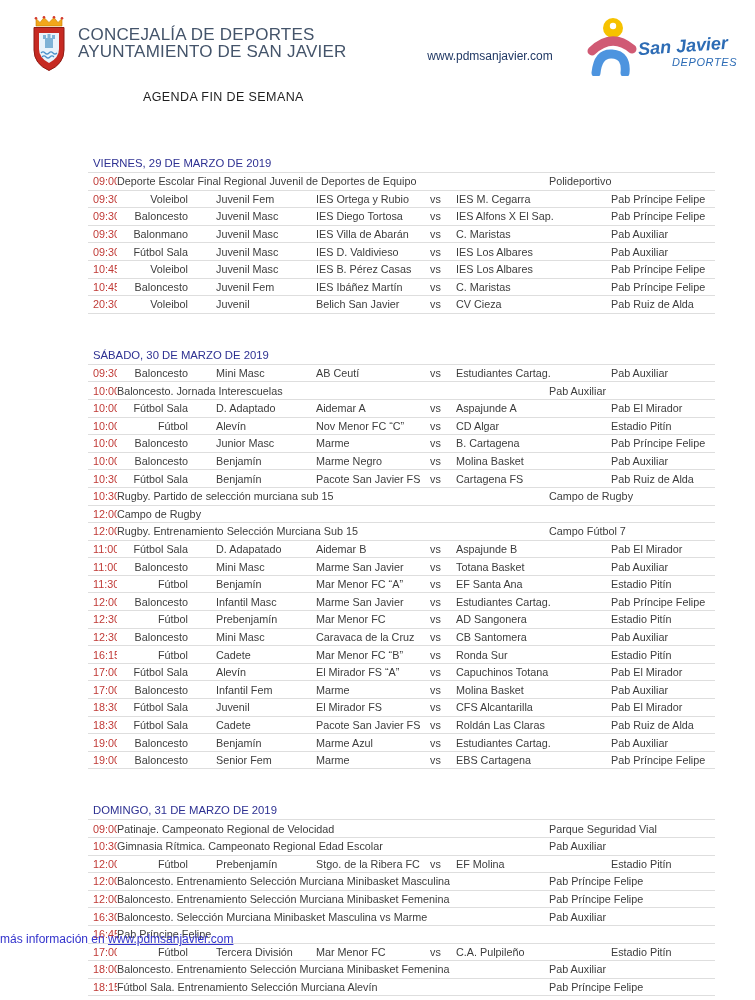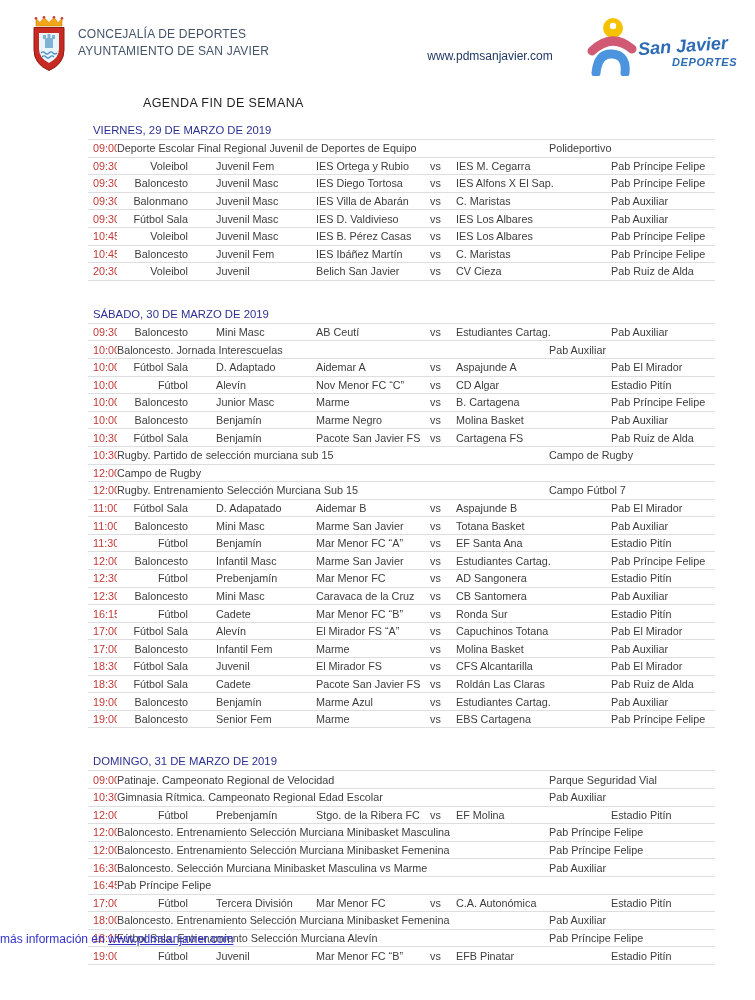--- a/index.html
+++ b/index.html
@@ -1,33 +1,33 @@
 <!DOCTYPE html>
 <html><head>
 <meta charset="utf-8">
 <style>
   html,body { margin:0; padding:0; background:#ffffff; }
   body { width:755px; height:1000px; font-family:"Liberation Sans", sans-serif; color:#3d3d3d; }
   .page { position:relative; width:755px; height:1000px; background:#fff; overflow:hidden; }
 
   
   .org-logo { position:absolute; left:30px; top:15px; }
-  .org-text { position:absolute; left:78px; top:26px; font-size:12px; line-height:17px; color:#44546A; letter-spacing:0.2px; }
+  .org-text { position:absolute; left:78px; top:26px; font-size:17px; line-height:17px; color:#44546A; letter-spacing:0.2px; }
   .site-link { position:absolute; left:400px; top:49px; width:180px; text-align:center; font-size:12px; color:#203864; }
   .brand { position:absolute; left:586px; top:14px; width:165px; height:64px; }
   .brand-figure { position:absolute; left:0; top:2px; }
   .brand-name { position:absolute; left:52px; top:22px; font-size:18px; font-weight:bold; font-style:italic; color:#2D6CB5; transform:rotate(-4deg); white-space:nowrap; }
-  .brand-sub { position:absolute; left:86px; top:42px; font-size:11px; font-weight:bold; font-style:italic; color:#2D6CB5; letter-spacing:0.6px; }
-
-  .doc-title { position:absolute; left:143px; top:90px; font-size:12.5px; color:#1f1f1f; letter-spacing:0.4px;margin-top:6px; }
+  .brand-sub { position:absolute; left:86px; top:42px; font-size:11px; font-weight:normal; font-style:italic; color:#2D6CB5; letter-spacing:0.6px; }
+
+  .doc-title { position:absolute; left:143px; top:90px; font-size:12.5px; color:#1f1f1f; letter-spacing:0.4px; }
 
   
   .schedule { position:absolute; left:88px; top:122px; width:627px; }
   .day-section + .day-section { margin-top:25px; }
-  .section-title { height:17px; line-height:17px; padding-left:5px; font-size:11.3px; color:#2E3192; border-bottom:1px solid #DEDEDE; white-space:nowrap; }
+  .section-title { height:17px; line-height:17px; padding-left:5px; font-size:11.3px; color:#2E3192; border-bottom:1px solid #DEDEDE; white-space:nowrap;margin-top:33px; }
   .row { display:flex; align-items:center; height:16.6px; border-bottom:1px solid #DEDEDE; font-size:10.8px; color:#3d3d3d; }
   .cell { white-space:nowrap; overflow:hidden; }
   .col-time  { flex:none; width:29px; padding-left:5px; box-sizing:border-box; color:#C03A36; }
   .col-sport { flex:none; width:71px;text-align:right; }
   .col-cat   { flex:none; width:100px;margin-left:28px; }
   .col-home  { flex:none; width:112px; }
   .col-vs    { flex:none; width:28px; padding-left:2px; box-sizing:border-box; }
   .col-away  { flex:none; width:155px; }
   .col-event { flex:none; width:432px; }
   .col-venue { flex:1; }
@@ -385,21 +385,21 @@
         <div class="row">
           <div class="cell col-time">16:45</div>
           <div class="cell col-venue">Pab Príncipe Felipe</div>
         </div>
         <div class="row">
           <div class="cell col-time">17:00</div>
           <div class="cell col-sport">Fútbol</div>
           <div class="cell col-cat">Tercera División</div>
           <div class="cell col-home">Mar Menor FC</div>
           <div class="cell col-vs">vs</div>
-          <div class="cell col-away">C.A. Autonómica</div>
+          <div class="cell col-away">C.A. Pulpileño</div>
           <div class="cell col-venue">Estadio Pitín</div>
         </div>
         <div class="row">
           <div class="cell col-time">18:00</div>
           <div class="cell col-event">Baloncesto. Entrenamiento Selección Murciana Minibasket Femenina</div>
           <div class="cell col-venue">Pab Auxiliar</div>
         </div>
         <div class="row">
           <div class="cell col-time">18:15</div>
           <div class="cell col-event">Fútbol Sala. Entrenamiento Selección Murciana Alevín</div>

